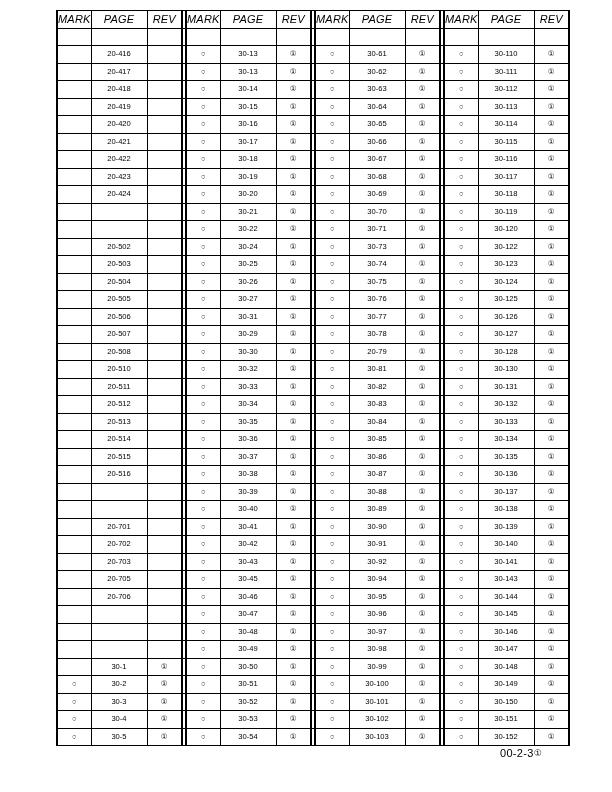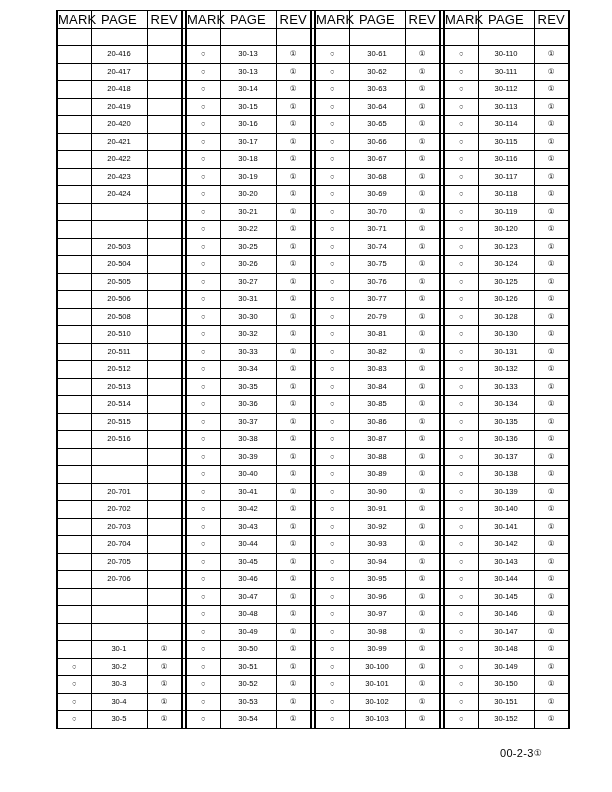--- a/index.html
+++ b/index.html
@@ -37,22 +37,23 @@
     height: 16.5px;
     padding: 0;
     text-align: center;
     vertical-align: middle;
     font-size: 7.6px;
     font-family: "Liberation Sans", sans-serif;
     font-weight: normal;
     line-height: 1;
   }
   table.reg th {
-    font-size: 13px;
+    font-size: 11px;
     letter-spacing: 0.2px;
+    font-style: italic;
   }
   
   col.c-mark { width: 34px; }
   col.c-page { width: 56px; }
   col.c-rev  { width: 35px; }
   col.c-gap  { width: 4px; }
   td.gap, th.gap {
     border: none;
     background: #ffffff;
   }
@@ -325,20 +326,37 @@
             <td class="grp-left mark-dot">○</td>
             <td>30-71</td>
             <td class="grp-right rev-mark">①</td>
             <td class="gap"></td>
             <td class="grp-left mark-dot">○</td>
             <td>30-120</td>
             <td class="grp-right rev-mark">①</td>
           </tr>
           <tr>
             <td class="grp-left mark-dot"></td>
+            <td>20-502</td>
+            <td class="grp-right rev-mark"></td>
+            <td class="gap"></td>
+            <td class="grp-left mark-dot">○</td>
+            <td>30-24</td>
+            <td class="grp-right rev-mark">①</td>
+            <td class="gap"></td>
+            <td class="grp-left mark-dot">○</td>
+            <td>30-73</td>
+            <td class="grp-right rev-mark">①</td>
+            <td class="gap"></td>
+            <td class="grp-left mark-dot">○</td>
+            <td>30-122</td>
+            <td class="grp-right rev-mark">①</td>
+          </tr>
+          <tr>
+            <td class="grp-left mark-dot"></td>
             <td>20-503</td>
             <td class="grp-right rev-mark"></td>
             <td class="gap"></td>
             <td class="grp-left mark-dot">○</td>
             <td>30-25</td>
             <td class="grp-right rev-mark">①</td>
             <td class="gap"></td>
             <td class="grp-left mark-dot">○</td>
             <td>30-74</td>
             <td class="grp-right rev-mark">①</td>
@@ -393,20 +411,37 @@
             <td class="grp-left mark-dot">○</td>
             <td>30-77</td>
             <td class="grp-right rev-mark">①</td>
             <td class="gap"></td>
             <td class="grp-left mark-dot">○</td>
             <td>30-126</td>
             <td class="grp-right rev-mark">①</td>
           </tr>
           <tr>
             <td class="grp-left mark-dot"></td>
+            <td>20-507</td>
+            <td class="grp-right rev-mark"></td>
+            <td class="gap"></td>
+            <td class="grp-left mark-dot">○</td>
+            <td>30-29</td>
+            <td class="grp-right rev-mark">①</td>
+            <td class="gap"></td>
+            <td class="grp-left mark-dot">○</td>
+            <td>30-78</td>
+            <td class="grp-right rev-mark">①</td>
+            <td class="gap"></td>
+            <td class="grp-left mark-dot">○</td>
+            <td>30-127</td>
+            <td class="grp-right rev-mark">①</td>
+          </tr>
+          <tr>
+            <td class="grp-left mark-dot"></td>
             <td>20-508</td>
             <td class="grp-right rev-mark"></td>
             <td class="gap"></td>
             <td class="grp-left mark-dot">○</td>
             <td>30-30</td>
             <td class="grp-right rev-mark">①</td>
             <td class="gap"></td>
             <td class="grp-left mark-dot">○</td>
             <td>20-79</td>
             <td class="grp-right rev-mark">①</td>
@@ -610,37 +645,20 @@
             <td class="grp-left mark-dot">○</td>
             <td>30-43</td>
             <td class="grp-right rev-mark">①</td>
             <td class="gap"></td>
             <td class="grp-left mark-dot">○</td>
             <td>30-92</td>
             <td class="grp-right rev-mark">①</td>
             <td class="gap"></td>
             <td class="grp-left mark-dot">○</td>
             <td>30-141</td>
-            <td class="grp-right rev-mark">①</td>
-          </tr>
-          <tr>
-            <td class="grp-left mark-dot"></td>
-            <td>20-704</td>
-            <td class="grp-right rev-mark"></td>
-            <td class="gap"></td>
-            <td class="grp-left mark-dot">○</td>
-            <td>30-44</td>
-            <td class="grp-right rev-mark">①</td>
-            <td class="gap"></td>
-            <td class="grp-left mark-dot">○</td>
-            <td>30-93</td>
-            <td class="grp-right rev-mark">①</td>
-            <td class="gap"></td>
-            <td class="grp-left mark-dot">○</td>
-            <td>30-142</td>
             <td class="grp-right rev-mark">①</td>
           </tr>
           <tr>
             <td class="grp-left mark-dot"></td>
             <td>20-705</td>
             <td class="grp-right rev-mark"></td>
             <td class="gap"></td>
             <td class="grp-left mark-dot">○</td>
             <td>30-45</td>
             <td class="grp-right rev-mark">①</td>

